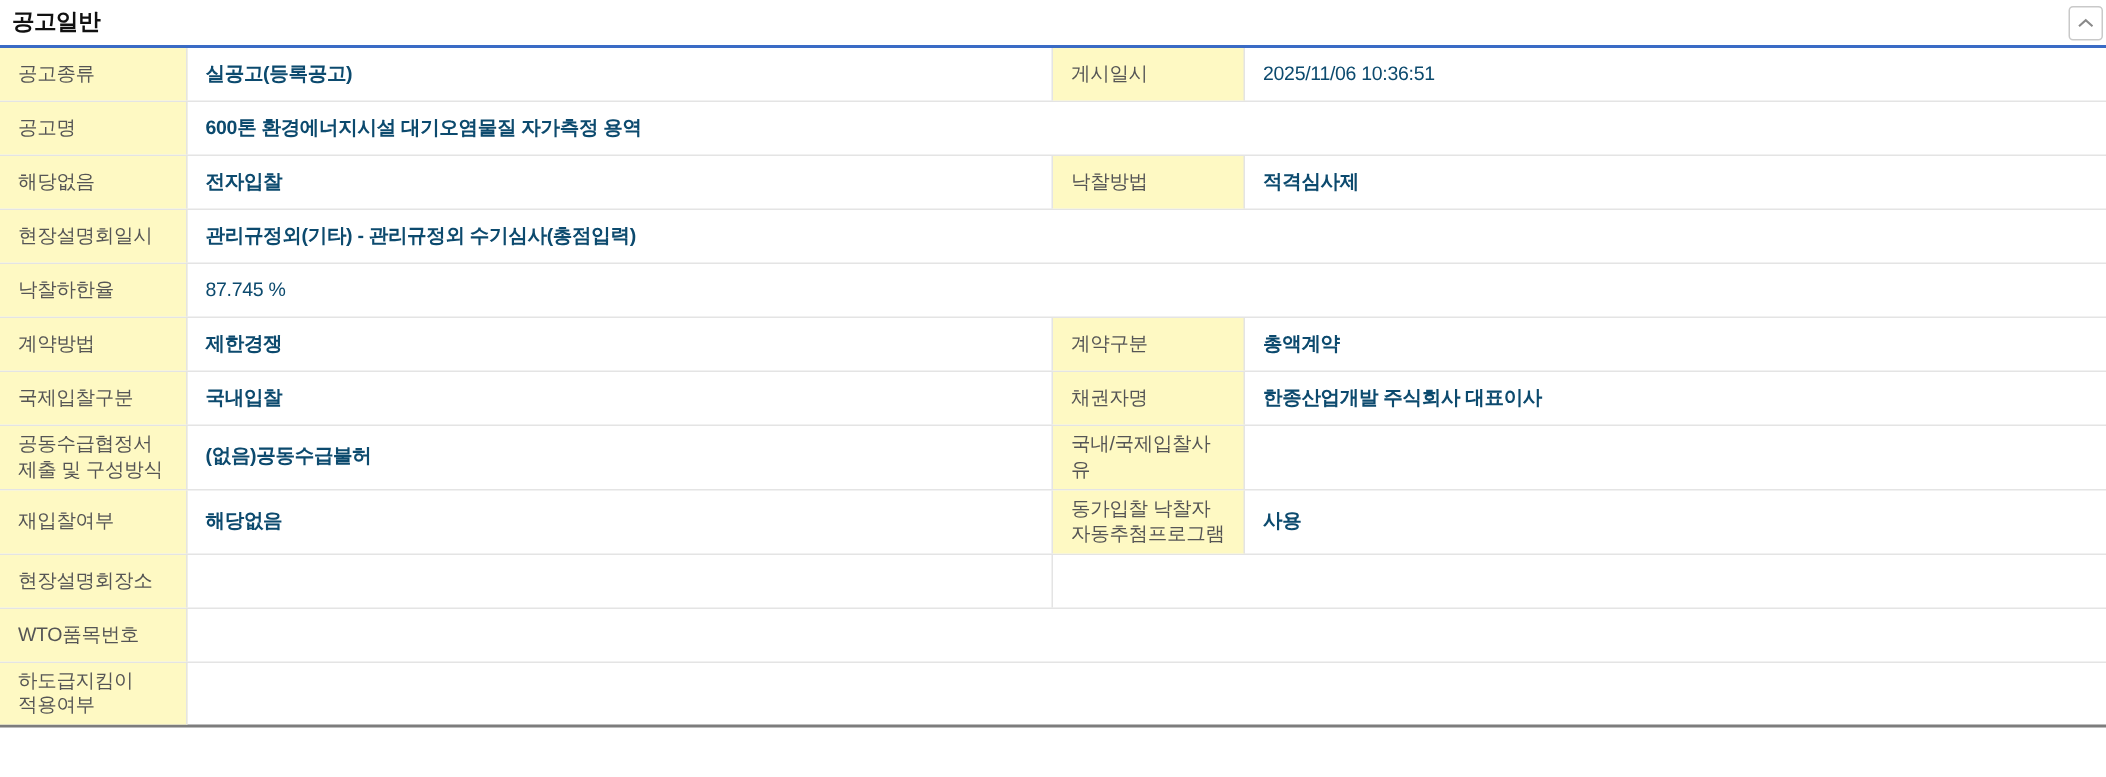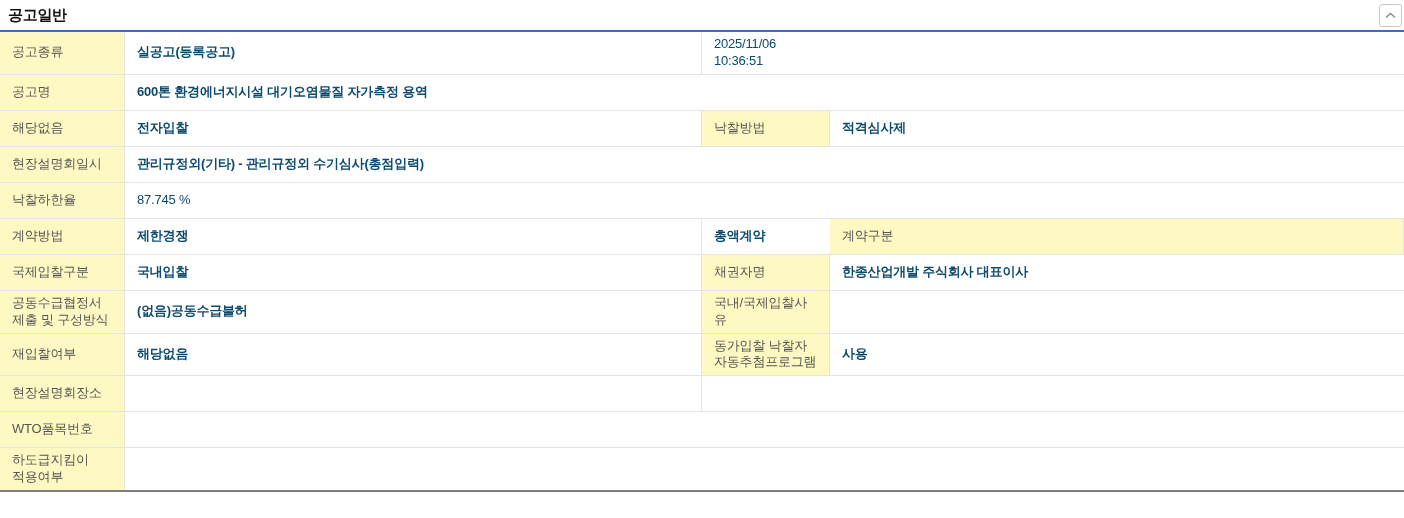--- a/index.html
+++ b/index.html
@@ -84,20 +84,21 @@
           <polyline points="1,5.5 5.5,1.5 10,5.5" fill="none" stroke="#8a8a8a" stroke-width="1.4"></polyline>
         </svg>
       </span>
     </button>
   </div>
 
   <div class="info-table" id="info-table">
       <div class="row">
         <div class="cell label-cell">공고종류</div>
         <div class="cell value-cell vborder bold">실공고(등록공고)</div>
+        <div class="cell label-cell">게시일시</div>
         <div class="cell value-cell">2025/11/06 10:36:51</div>
       </div>
       <div class="row">
         <div class="cell label-cell">공고명</div>
         <div class="cell value-cell full bold">600톤 환경에너지시설 대기오염물질 자가측정 용역</div>
       </div>
       <div class="row">
         <div class="cell label-cell">해당없음</div>
         <div class="cell value-cell vborder bold">전자입찰</div>
         <div class="cell label-cell">낙찰방법</div>
@@ -107,22 +108,22 @@
         <div class="cell label-cell">현장설명회일시</div>
         <div class="cell value-cell full bold">관리규정외(기타) - 관리규정외 수기심사(총점입력)</div>
       </div>
       <div class="row">
         <div class="cell label-cell">낙찰하한율</div>
         <div class="cell value-cell full">87.745 %</div>
       </div>
       <div class="row">
         <div class="cell label-cell">계약방법</div>
         <div class="cell value-cell vborder bold">제한경쟁</div>
+        <div class="cell label-cell">계약구분</div>
         <div class="cell value-cell bold">총액계약</div>
-        <div class="cell label-cell">계약구분</div>
       </div>
       <div class="row">
         <div class="cell label-cell">국제입찰구분</div>
         <div class="cell value-cell vborder bold">국내입찰</div>
         <div class="cell label-cell">채권자명</div>
         <div class="cell value-cell bold">한종산업개발 주식회사 대표이사</div>
       </div>
       <div class="row">
         <div class="cell label-cell">공동수급협정서
 제출 및 구성방식</div>

